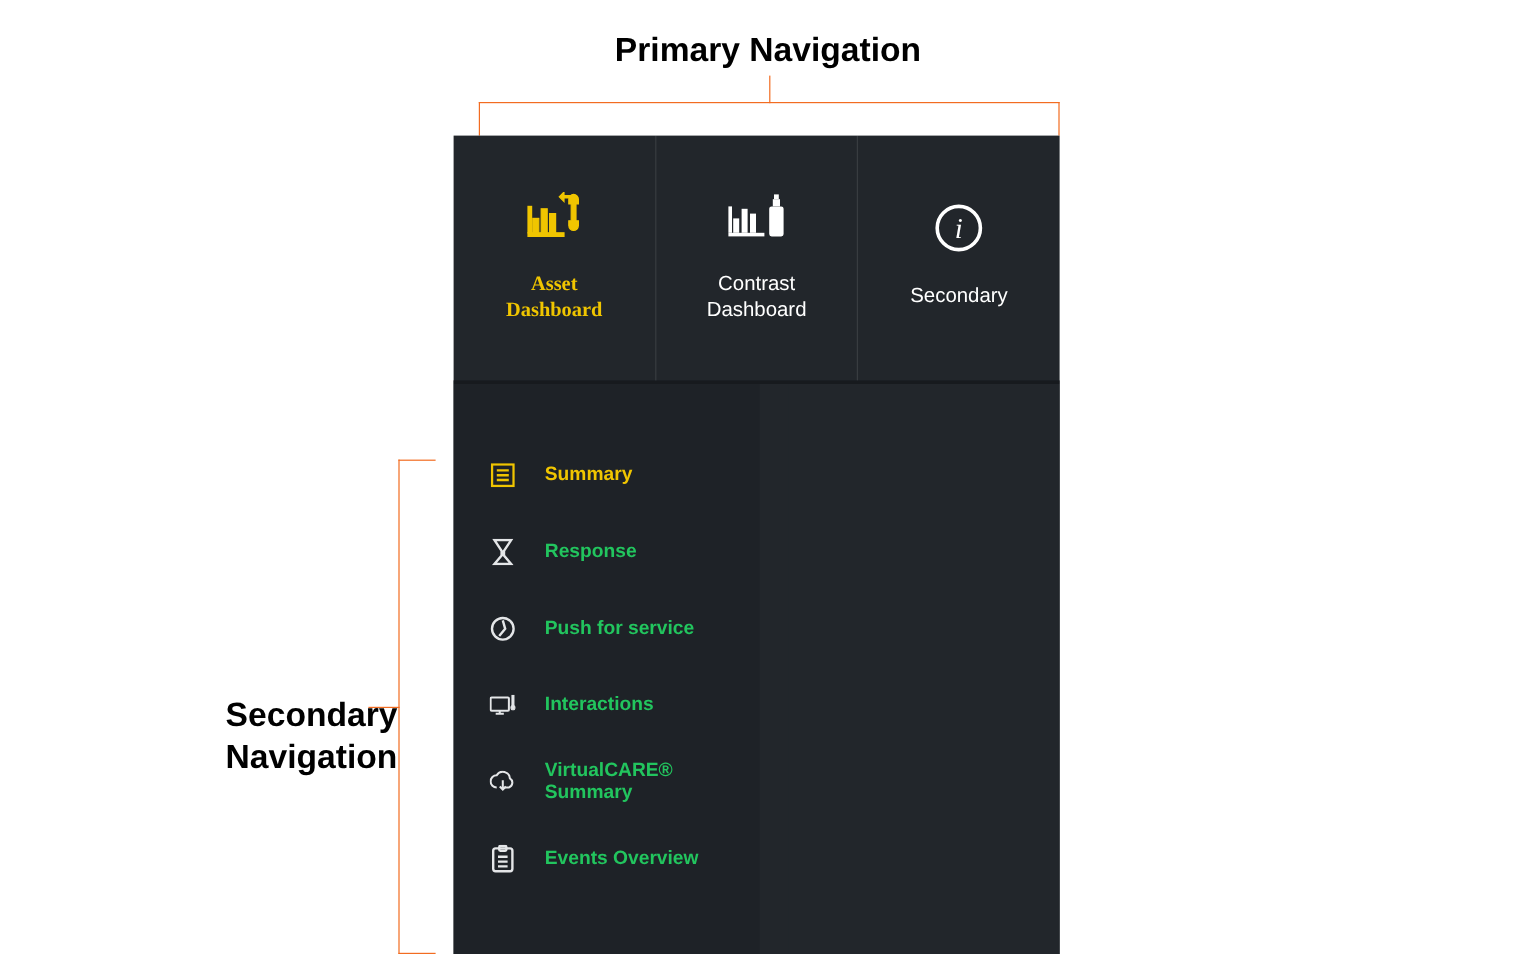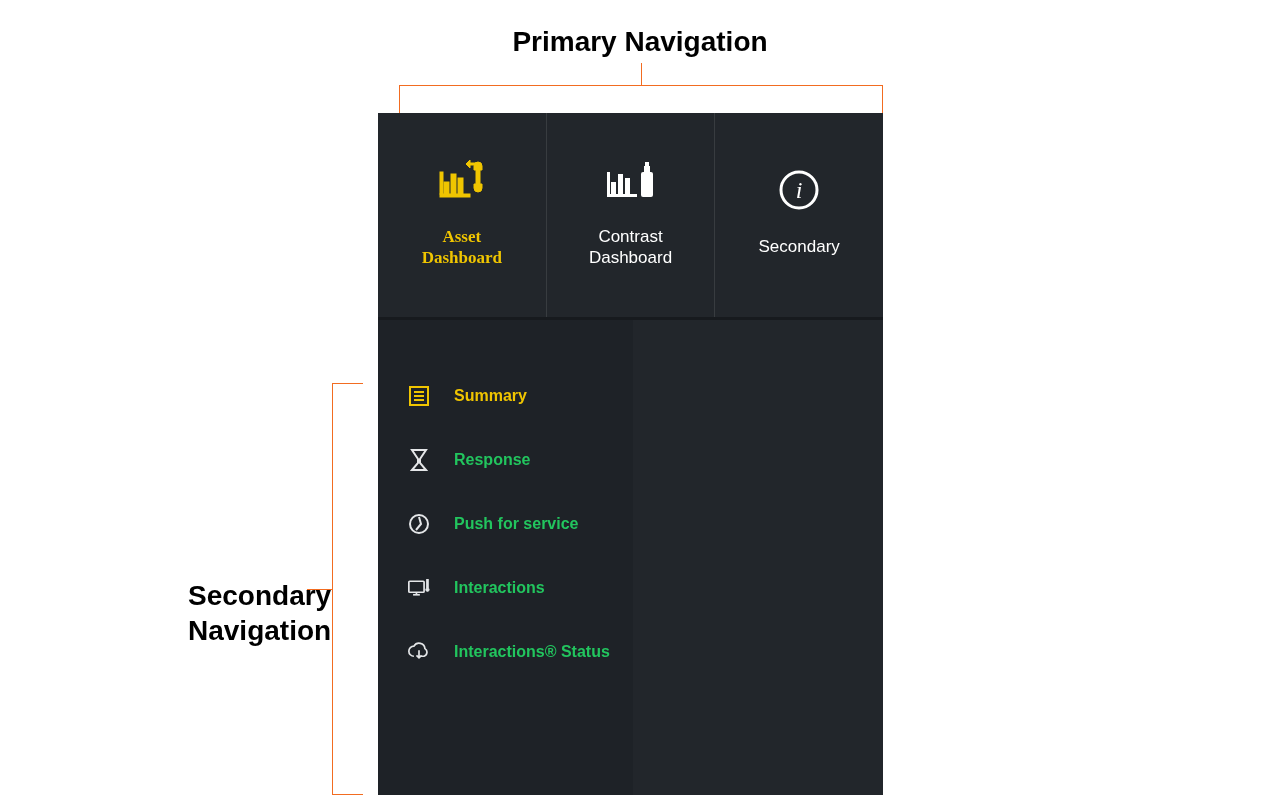--- a/index.html
+++ b/index.html
@@ -173,24 +173,38 @@
           <span class="sec-label">Interactions</span>
         </div>
 
         <div class="sec-item">
           <span class="sec-icon">
             <svg width="26" height="20" viewBox="0 0 26 20">
                 <path d="M7 15 a6 6 0 0 1 0 -12 a7 7 0 0 1 13 3 a5 5 0 0 1 -1 9 h-4" fill="none" stroke="#E4E6E8" stroke-width="2"></path>
                 <path d="M13 8 v9 m-3 -3 l3 3 l3 -3" fill="none" stroke="#E4E6E8" stroke-width="2"></path>
               </svg>
           </span>
-          <span class="sec-label">Interactions® Status</span>
-        </div>
-
-
+          <span class="sec-label">VirtualCARE® Summary</span>
+        </div>
+
+
+        <div class="sec-item">
+          <span class="sec-icon">
+            <svg width="20" height="24" viewBox="0 0 20 24">
+                <g fill="none" stroke="#E4E6E8" stroke-width="2">
+                  <rect x="2" y="3" width="16" height="19" rx="2"></rect>
+                  <rect x="7" y="1" width="6" height="4" rx="1"></rect>
+                  <line x1="6" y1="10" x2="14" y2="10"></line>
+                  <line x1="6" y1="14" x2="14" y2="14"></line>
+                  <line x1="6" y1="18" x2="14" y2="18"></line>
+                </g>
+              </svg>
+          </span>
+          <span class="sec-label">Events Overview</span>
+        </div>
 
       </div>
       <div class="secondary-blank"></div>
     </div>
 
   </div>
 
 </div>
 
 </body></html>

